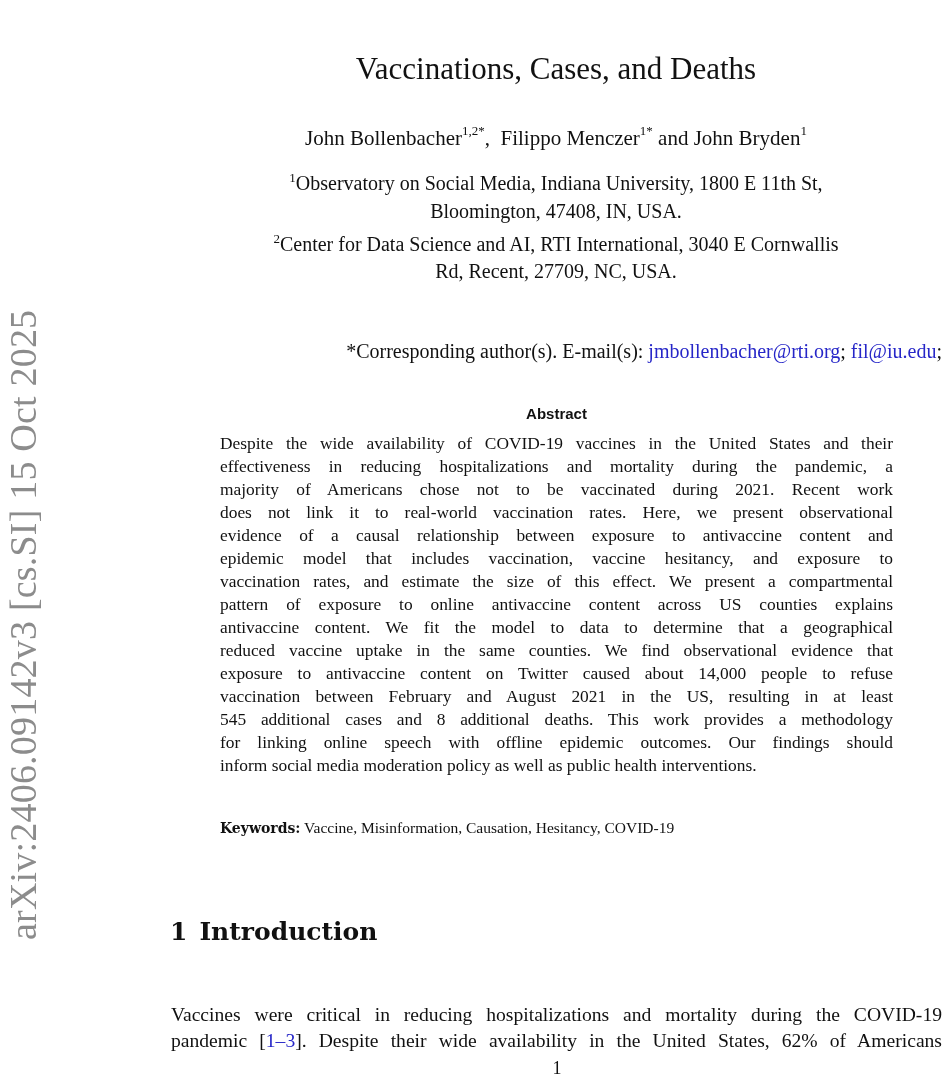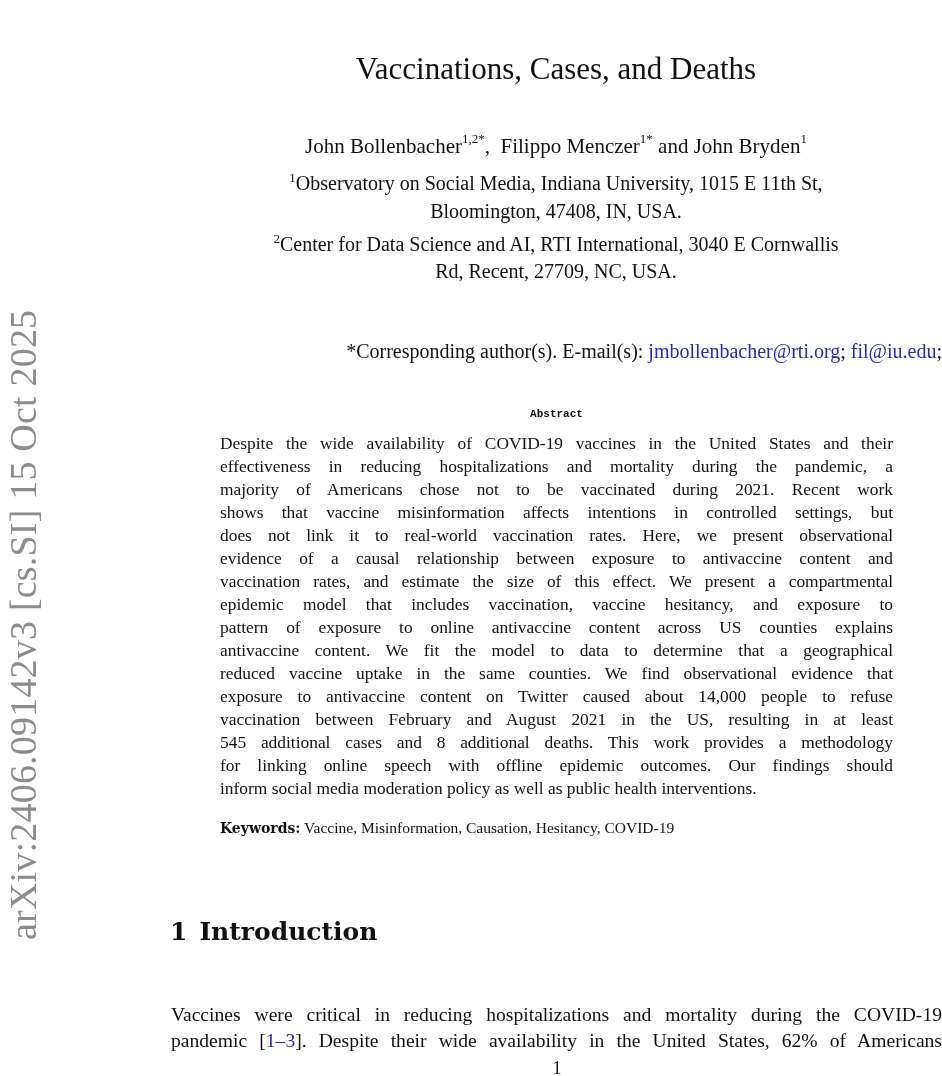--- a/index.html
+++ b/index.html
@@ -48,21 +48,20 @@
 
   .authors {
     position: absolute;
     left: 170px;
     width: 772px;
     top: 118px;
     text-align: center;
     font-family: "Liberation Serif", "DejaVu Serif", serif;
     font-size: 21px;
     line-height: 30px;
-    margin-top: 8px;
   }
   .authors sup {
     font-size: 13px;
     position: relative;
     top: -2px;
   }
 
   .affils {
     position: absolute;
     left: 190px;
@@ -92,23 +91,23 @@
     color: #2626c8;
     text-decoration: none;
   }
 
   .abstract-heading {
     position: absolute;
     left: 220px;
     width: 673px;
     top: 404px;
     text-align: center;
-    font-family: Liberation Mono, monospace;
+    font-family: Liberation Sans, sans-serif;
     font-weight: bold;
-    font-size: 11px;
+    font-size: 15px;
     line-height: 20px;
   }
 
   .abstract-body {
     position: absolute;
     left: 220px;
     width: 673px;
     top: 432px;
     font-family: Liberation Serif, serif;
     font-size: 17.4px;
@@ -194,44 +193,43 @@
   <br>
   <span>Vaccinations, Cases, and Deaths</span>
 </h1>
 
 <div class="authors">
   <span>John Bollenbacher</span><sup>1,2*</sup><span style="white-space:pre">,  </span><span>Filippo Menczer</span><sup>1*</sup><span style="white-space:pre"> and </span><span>John Bryden</span><sup>1</sup>
 </div>
 
 <div class="affils">
   <div>
-    <sup>1</sup><span>Observatory on Social Media, Indiana University, 1015 E 11th St,</span><br>
+    <sup>1</sup><span>Observatory on Social Media, Indiana University, 1800 E 11th St,</span><br>
     <span>Bloomington, 47408, IN, USA.</span>
   </div>
   <div>
     <sup>2</sup><span>Center for Data Science and AI, RTI International, 3040 E Cornwallis</span><br>
     <span>Rd, Recent, 27709, NC, USA.</span>
   </div>
 </div>
 
 <div class="corresponding">
   <span style="white-space:pre">*Corresponding author(s). E-mail(s): </span><a class="link">jmbollenbacher@rti.org</a><span style="white-space:pre">; </span><a class="link">fil@iu.edu</a><span>;</span>
 </div>
 
 <div class="abstract-heading">Abstract</div>
 
 <div class="abstract-body">
   <span class="abstract-line">Despite the wide availability of COVID-19 vaccines in the United States and their</span>
   <span class="abstract-line">effectiveness in reducing hospitalizations and mortality during the pandemic, a</span>
   <span class="abstract-line">majority of Americans chose not to be vaccinated during 2021. Recent work</span>
-  <span class="abstract-line">shows that vaccine misinformation affects intentions in controlled settings, but</span>
   <span class="abstract-line">does not link it to real-world vaccination rates. Here, we present observational</span>
   <span class="abstract-line">evidence of a causal relationship between exposure to antivaccine content and</span>
+  <span class="abstract-line">epidemic model that includes vaccination, vaccine hesitancy, and exposure to</span>
   <span class="abstract-line">vaccination rates, and estimate the size of this effect. We present a compartmental</span>
-  <span class="abstract-line">epidemic model that includes vaccination, vaccine hesitancy, and exposure to</span>
   <span class="abstract-line">pattern of exposure to online antivaccine content across US counties explains</span>
   <span class="abstract-line">antivaccine content. We fit the model to data to determine that a geographical</span>
   <span class="abstract-line">reduced vaccine uptake in the same counties. We find observational evidence that</span>
   <span class="abstract-line">exposure to antivaccine content on Twitter caused about 14,000 people to refuse</span>
   <span class="abstract-line">vaccination between February and August 2021 in the US, resulting in at least</span>
   <span class="abstract-line">545 additional cases and 8 additional deaths. This work provides a methodology</span>
   <span class="abstract-line">for linking online speech with offline epidemic outcomes. Our findings should</span>
   <span class="abstract-line last">inform social media moderation policy as well as public health interventions.</span>
 </div>
 

